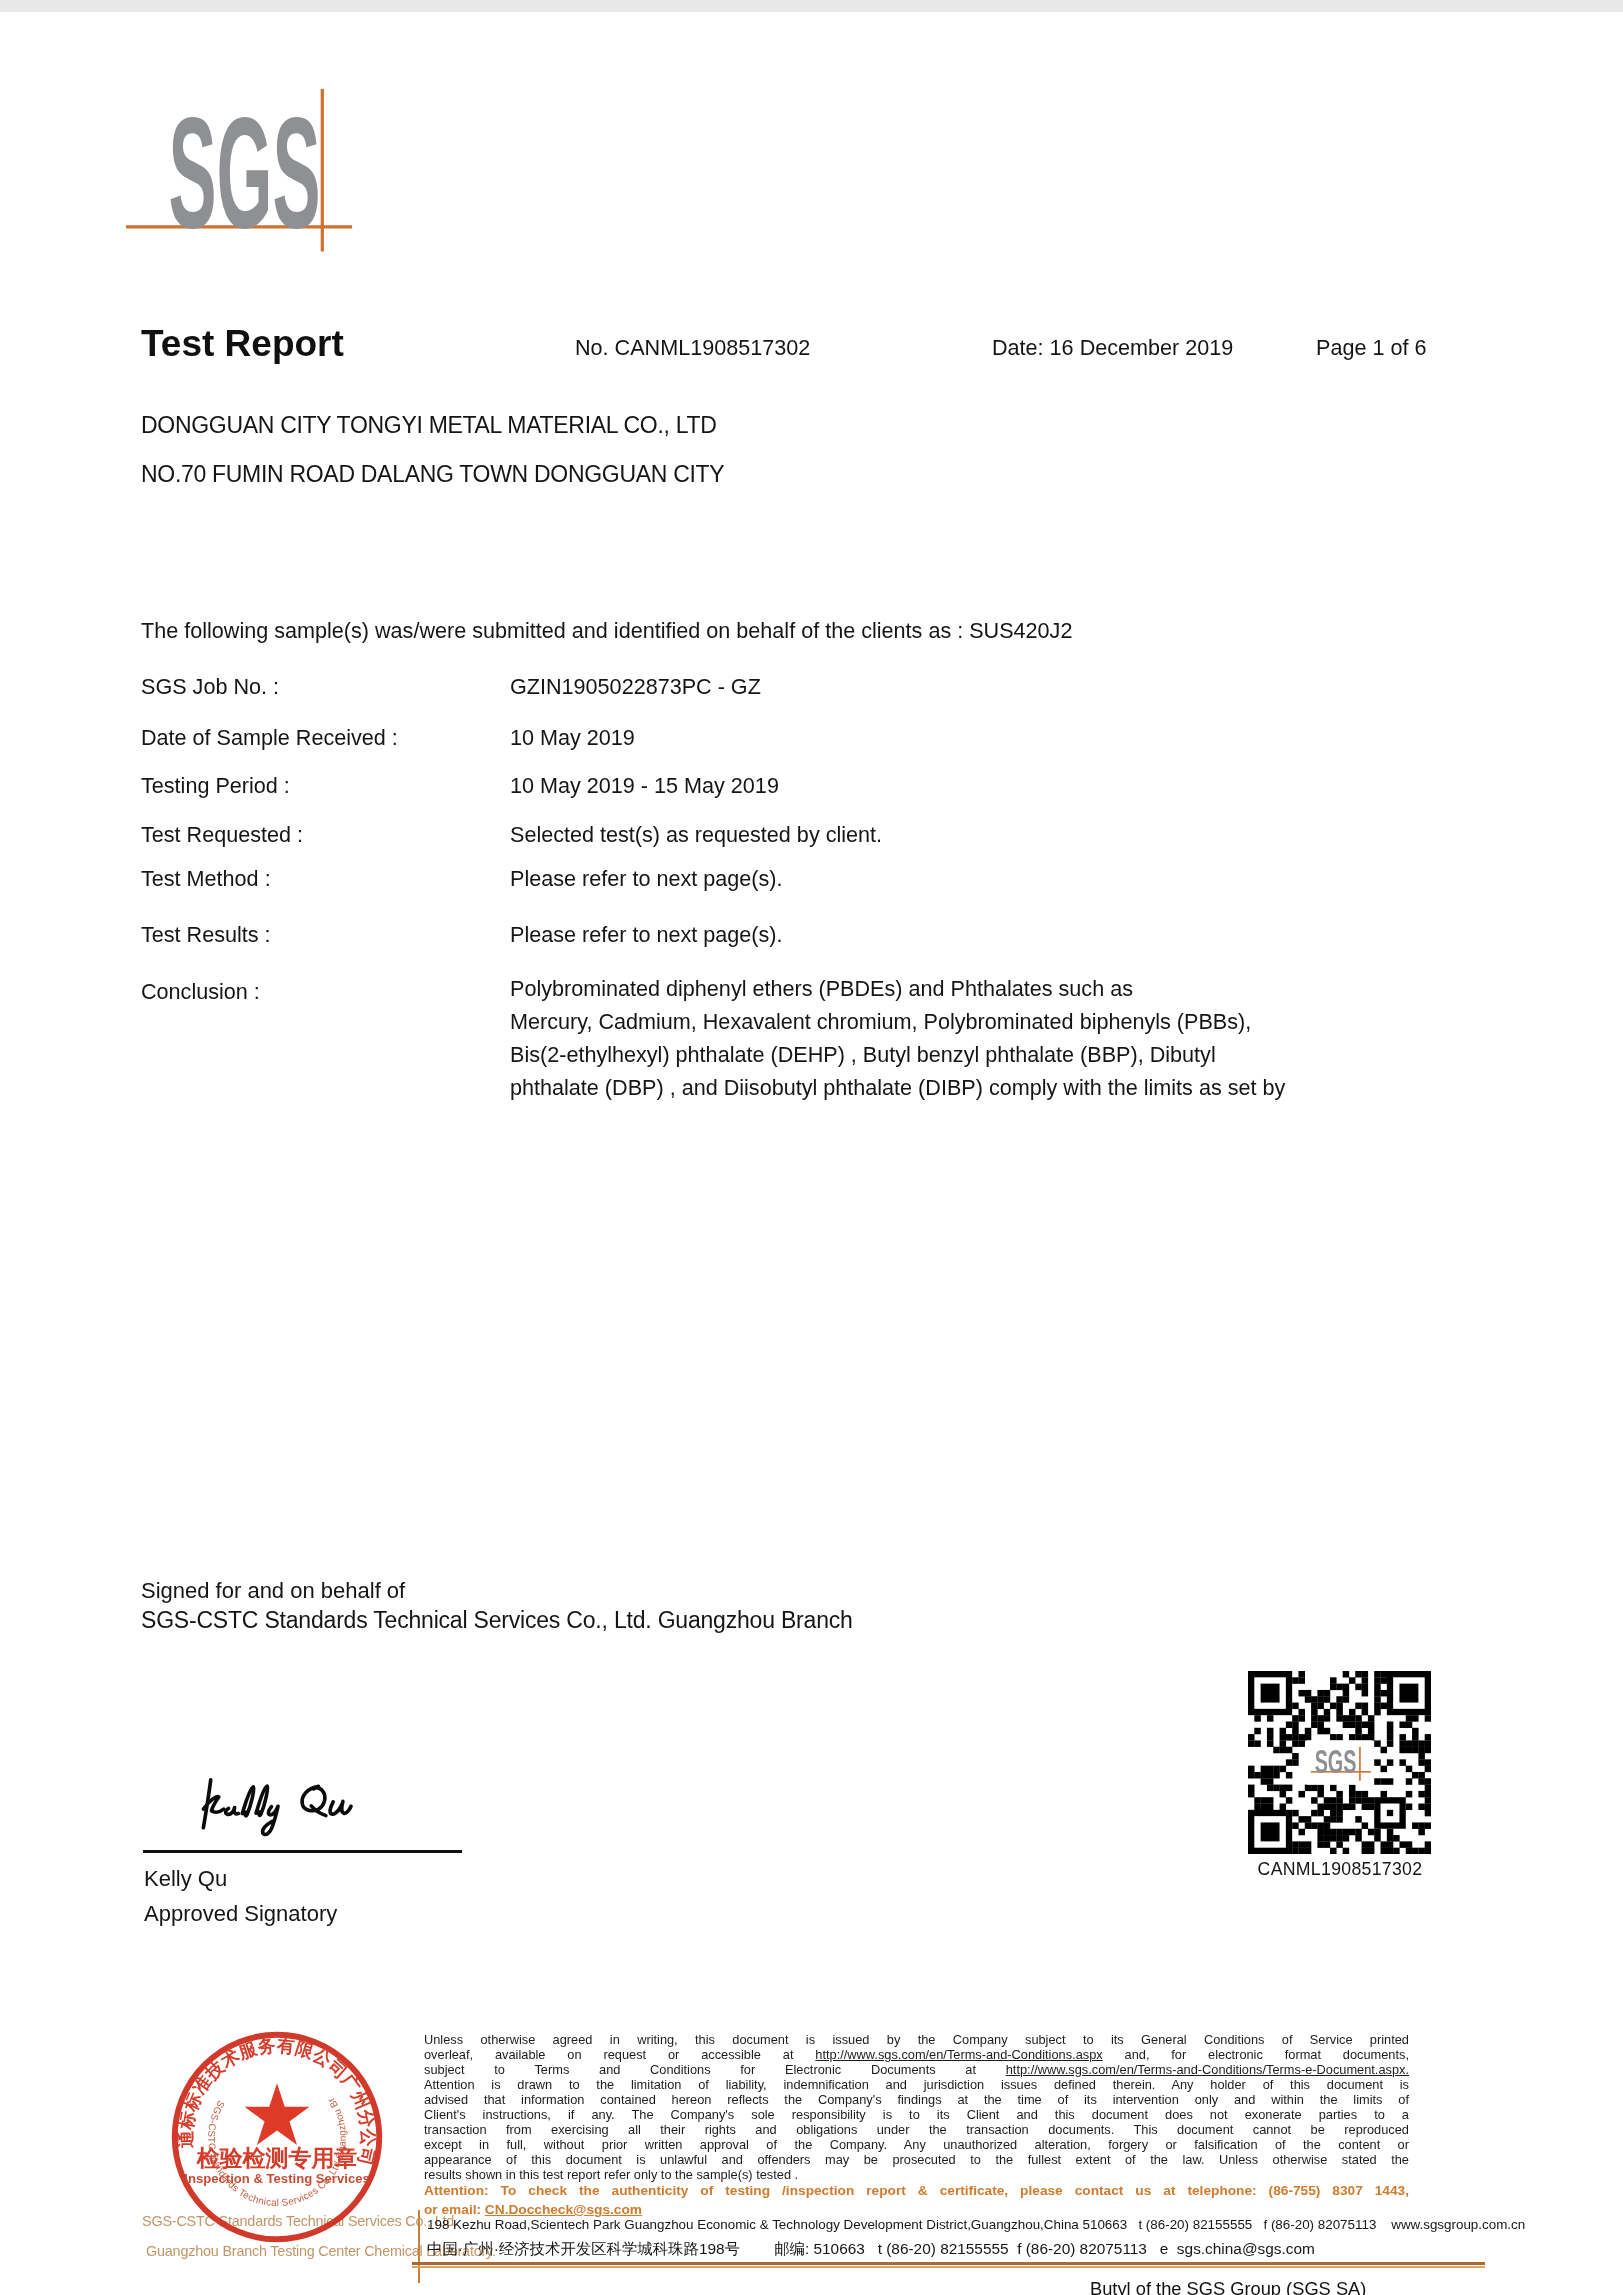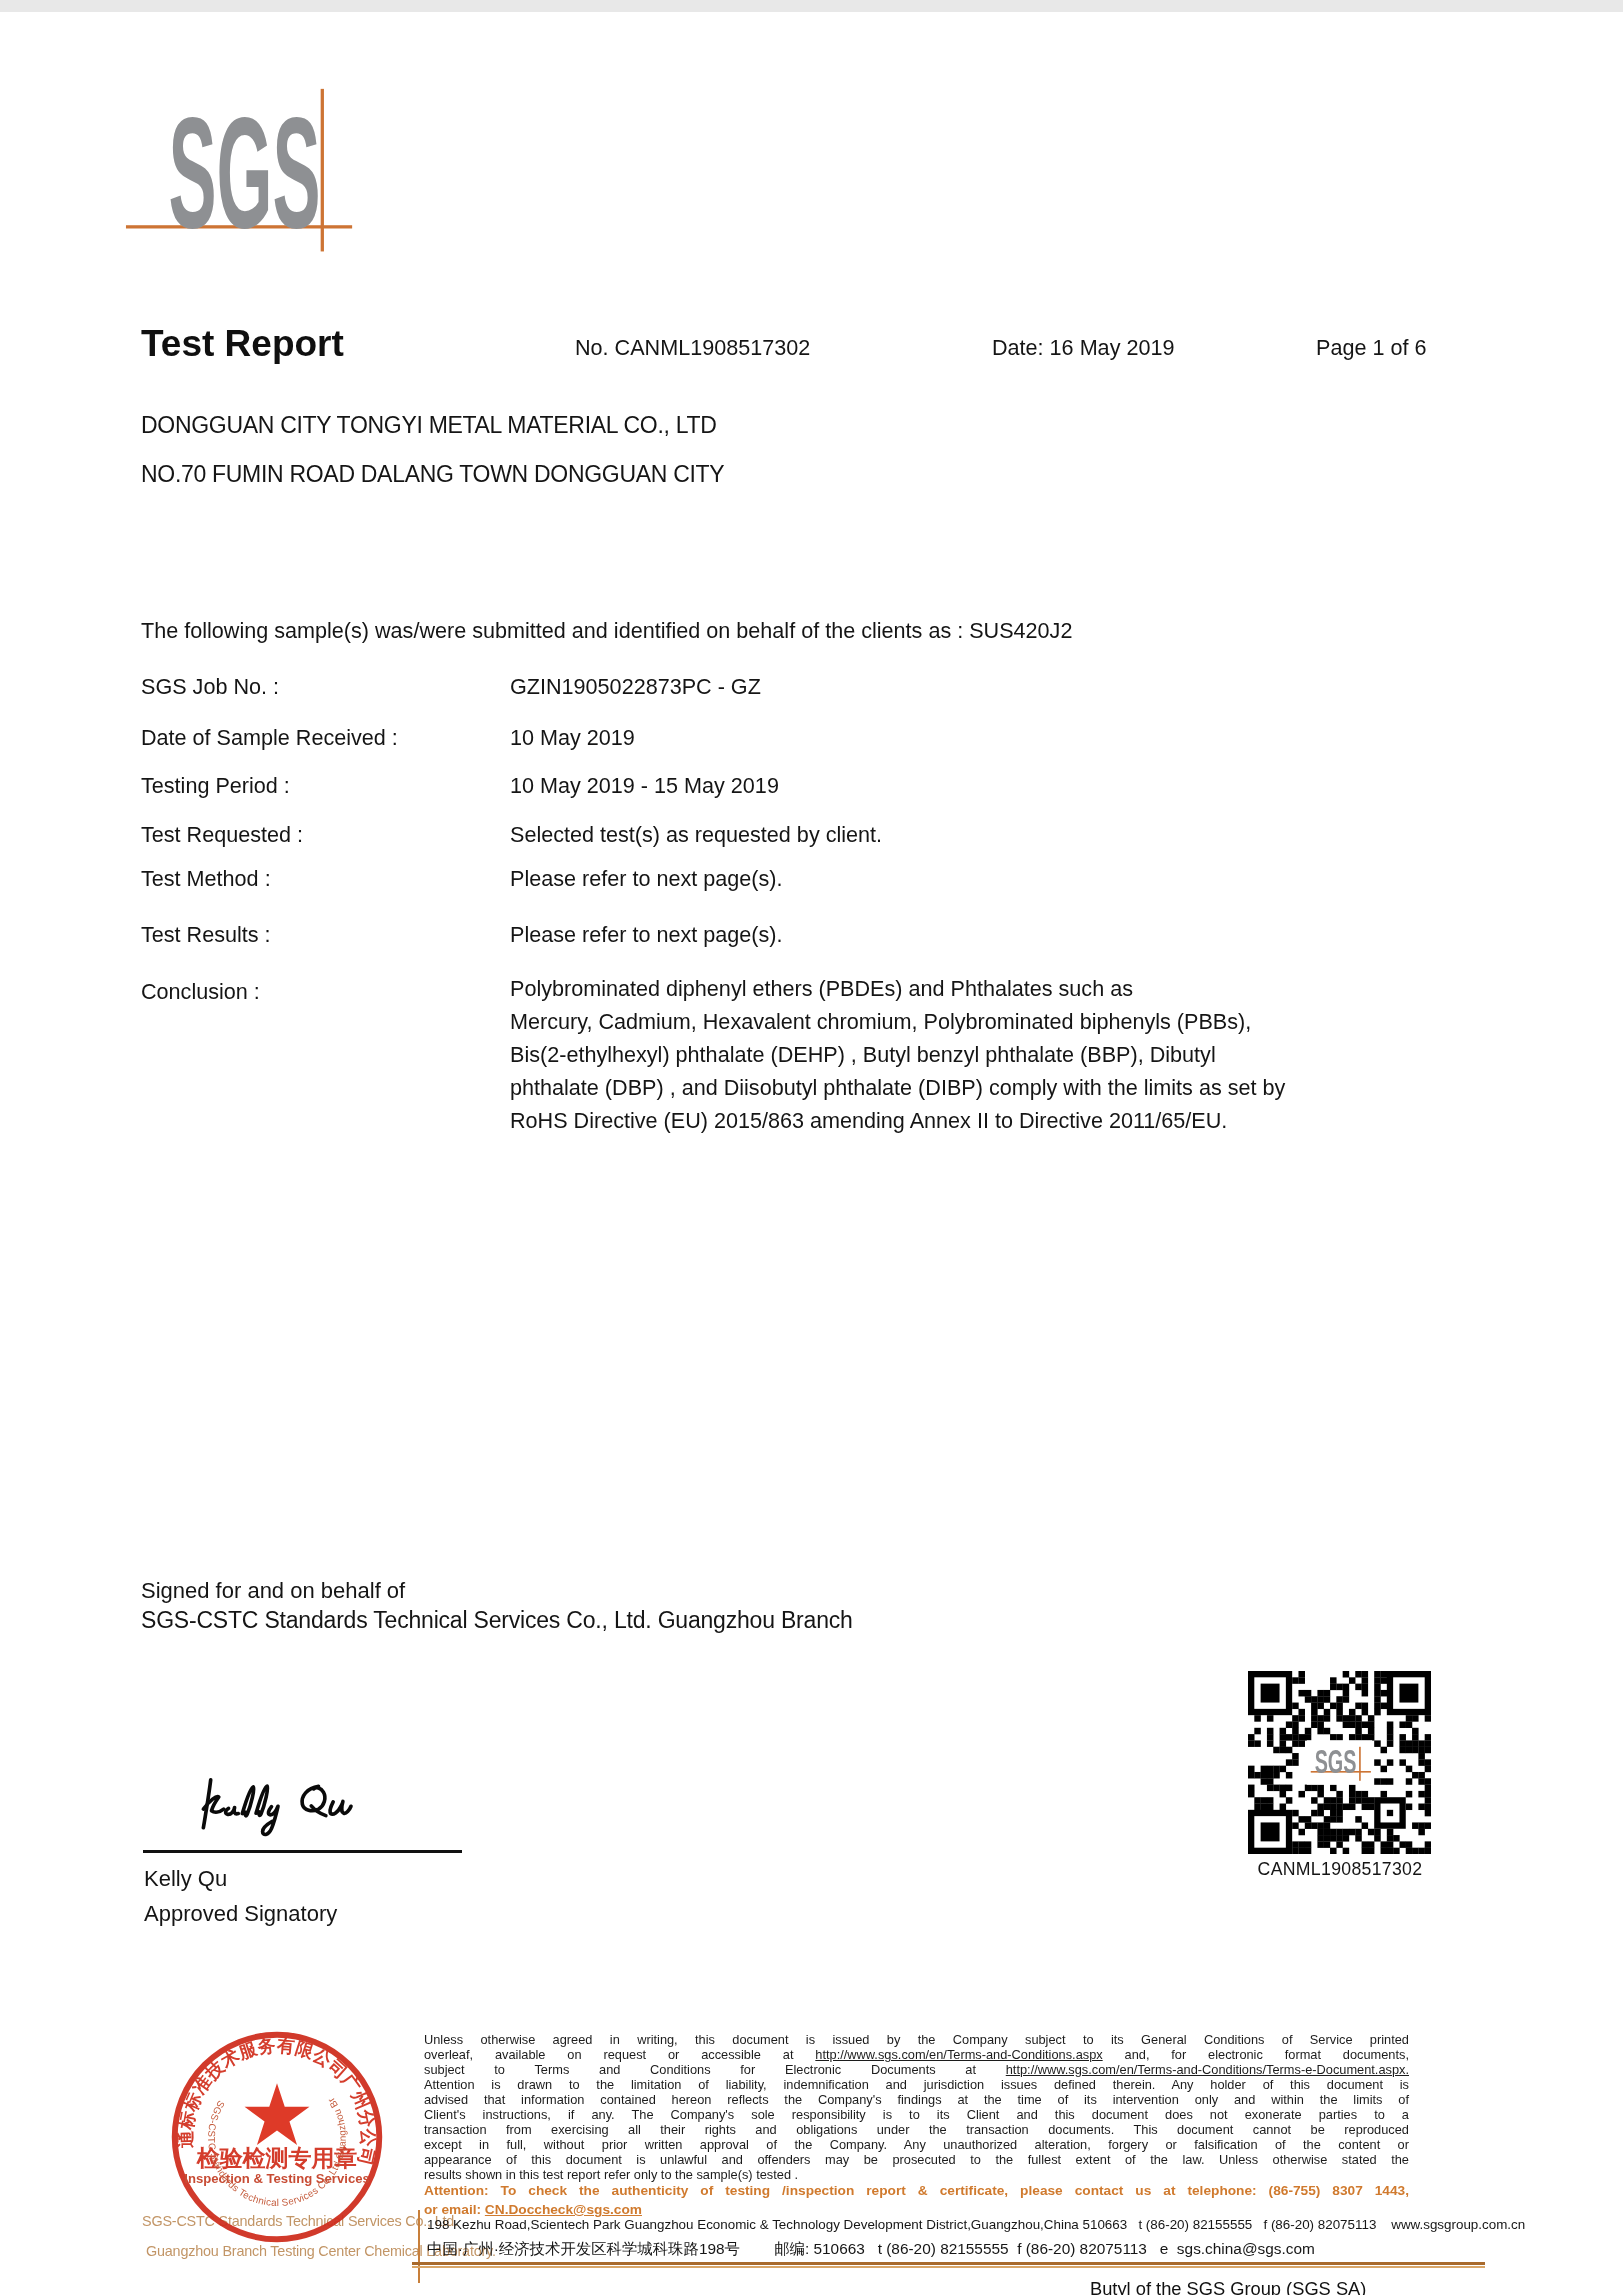--- a/index.html
+++ b/index.html
@@ -34,21 +34,21 @@
 <div class="page">
 
   <svg class="abs" style="left:124px;top:69px" width="236" height="177" viewBox="0 0 360 270">
     <rect x="3" y="220" width="345" height="5" fill="#cd7434"></rect>
     <rect x="300" y="12" width="5" height="248" fill="#cd7434"></rect>
     <text x="68" y="222" font-size="241" font-weight="bold" fill="#8e9093" textLength="232" lengthAdjust="spacingAndGlyphs">SGS</text>
   </svg>
 
   <div class="abs title" style="left:141px;top:312px">Test Report</div>
   <div class="abs meta" style="left:575px;top:324px">No. CANML1908517302</div>
-  <div class="abs meta" style="left:992px;top:324px">Date: 16 May 2019</div>
+  <div class="abs meta" style="left:992px;top:324px">Date: 16 December 2019</div>
   <div class="abs meta" style="left:1316px;top:324px">Page 1 of 6</div>
 
   <div class="abs client" style="left:141px;top:401px">DONGGUAN CITY TONGYI METAL MATERIAL CO., LTD</div>
   <div class="abs client" style="left:141px;top:450px">NO.70 FUMIN ROAD DALANG TOWN DONGGUAN CITY</div>
 
   <div class="abs body-text" style="left:141px;top:607px">The following sample(s) was/were submitted and identified on behalf of the clients as : SUS420J2</div>
 
   <div class="abs field-row" style="top:662px">
     <span class="flabel">SGS Job No. :</span>
     <span class="fvalue">GZIN1905022873PC - GZ</span>
@@ -73,21 +73,20 @@
     <span class="flabel">Test Results :</span>
     <span class="fvalue">Please refer to next page(s).</span>
   </div>
 
   <div class="abs body-text" style="left:141px;top:968px">Conclusion :</div>
   <div class="abs" style="left:510px;top:960px;width:982px">
     <div class="c-line">Polybrominated diphenyl ethers (PBDEs) and Phthalates such as</div>
     <div class="c-line">Mercury, Cadmium, Hexavalent chromium, Polybrominated biphenyls (PBBs),</div>
     <div class="c-line">Bis(2-ethylhexyl) phthalate (DEHP) , Butyl benzyl phthalate (BBP), Dibutyl</div>
     <div class="c-line">phthalate (DBP) , and Diisobutyl phthalate (DIBP) comply with the limits as set by</div>
-    <div class="c-line">RoHS Directive (EU) 2015/863 amending Annex II to Directive 2011/65/EU.</div>
   </div>
 
   <div class="abs" style="left:141px;top:1566px;font-size:22px">Signed for and on behalf of</div>
   <div class="abs" style="left:141px;top:1595px;font-size:23px;letter-spacing:-0.2px">SGS-CSTC Standards Technical Services Co., Ltd. Guangzhou Branch</div>
 
   <svg class="abs" style="left:196px;top:1759px" width="164" height="73" viewBox="0 0 400 180">
     <g fill="none" stroke="#0a0a0a" stroke-width="9" stroke-linecap="round" stroke-linejoin="round">
       <path d="M34,22 C30,56 22,104 16,140"></path>
       <path d="M16,94 C32,72 48,60 54,64 C44,78 38,90 36,98 C44,104 56,102 66,94"></path>
       <path d="M78,92 C70,96 68,106 76,107 C84,108 92,99 93,90 C90,101 93,108 102,105"></path>

